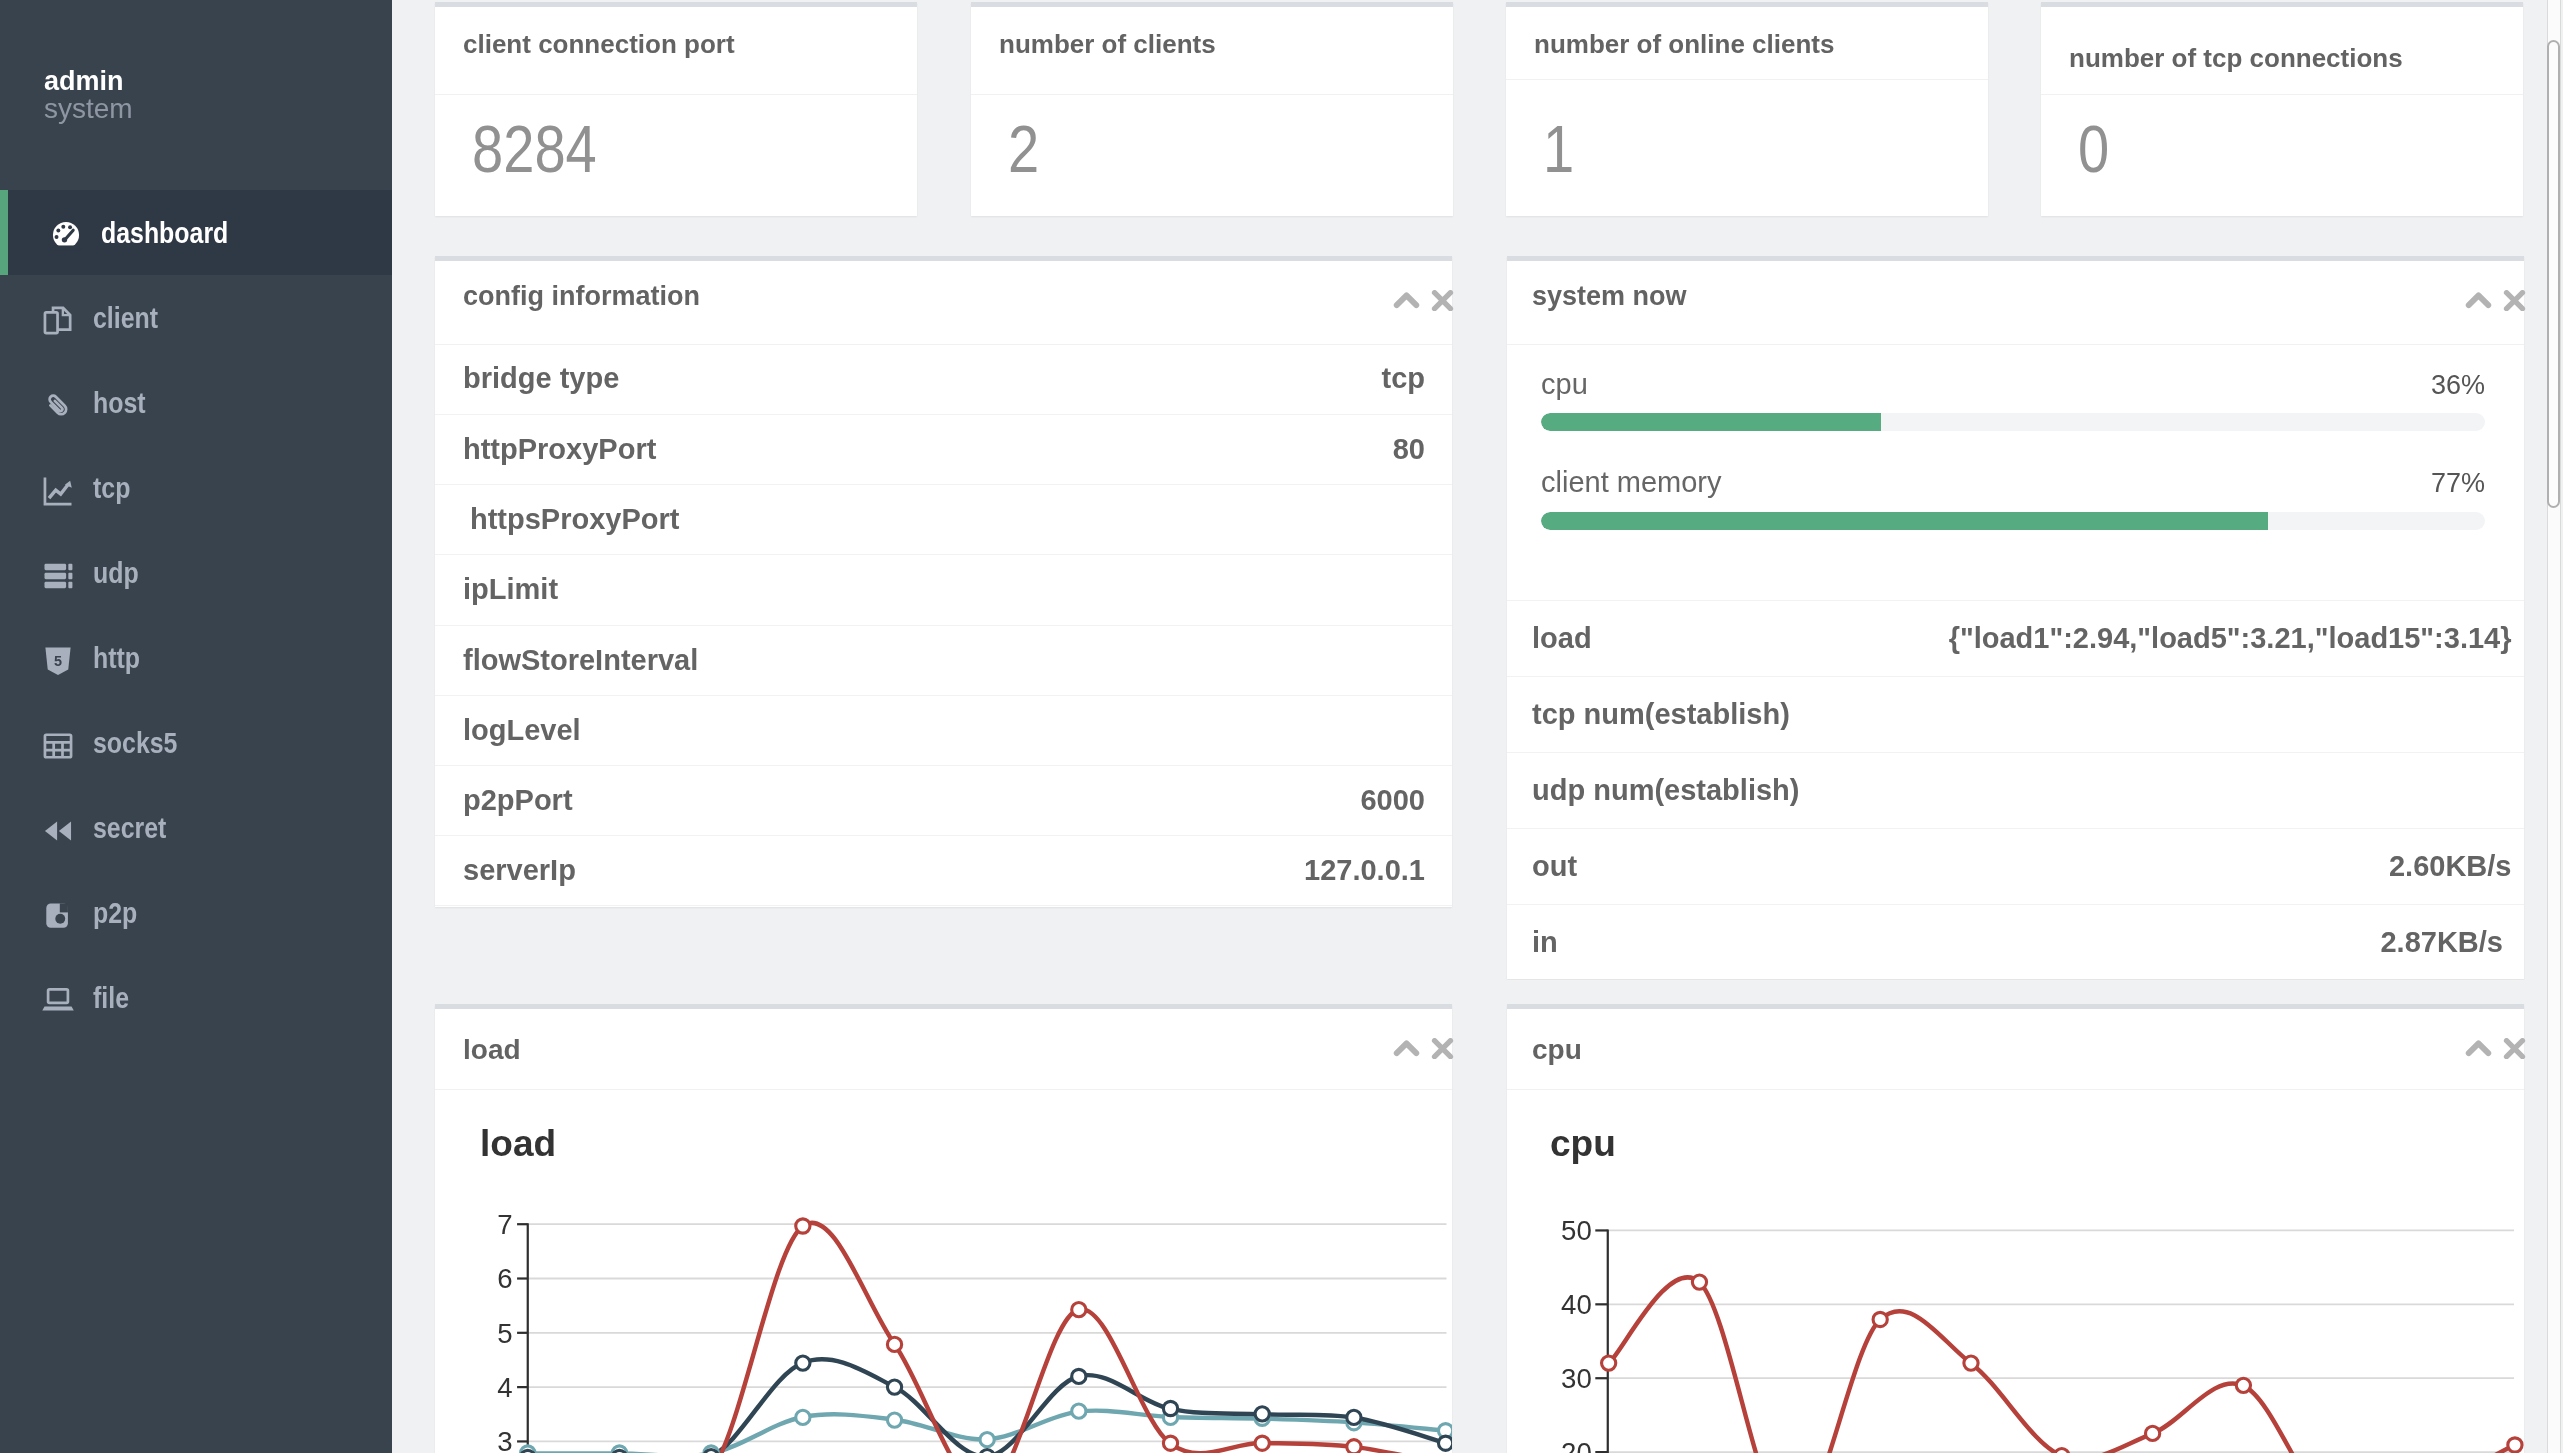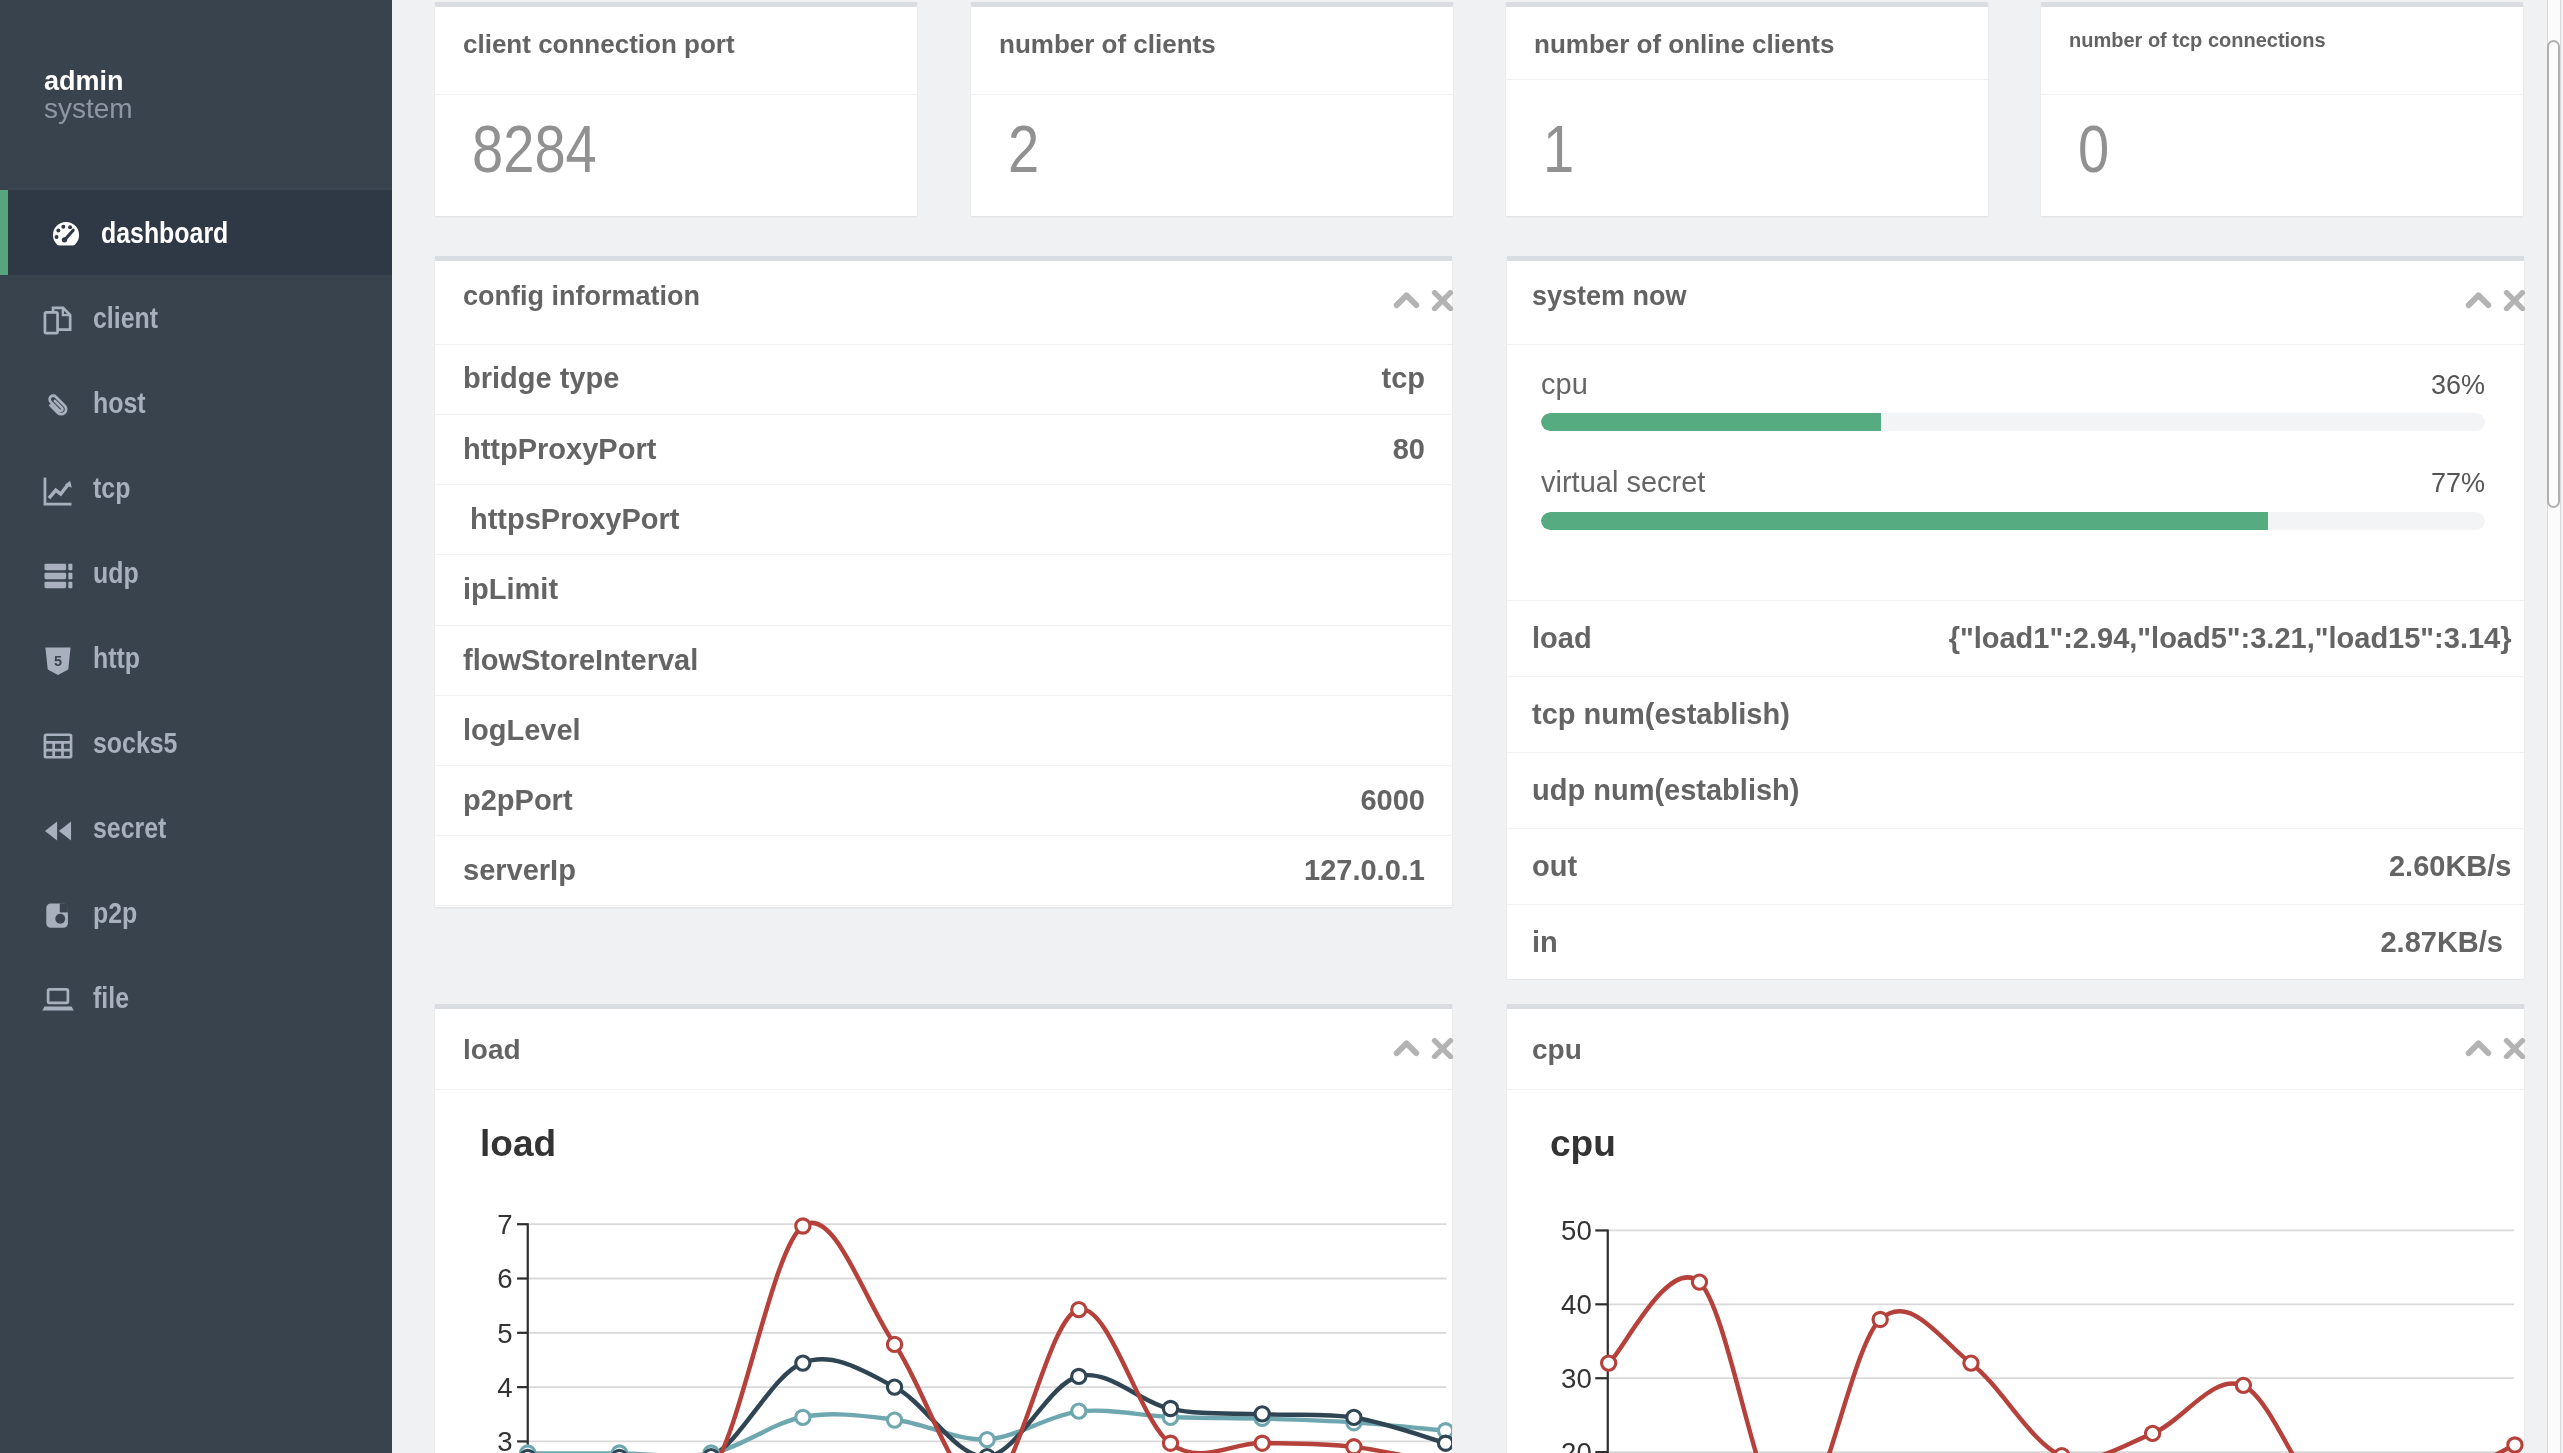--- a/index.html
+++ b/index.html
@@ -162,21 +162,21 @@
   <div class="num" style="position:absolute; left:37px; top:104px;">2</div>
 </div>
 <div class="box" style="left:1506px; top:1.8px; width:482px; height:214px;">
   <div class="bhead" style="height:73px;">
       <span class="t" style="position:absolute; left:28px; top:22px; font-size:26px;">number of online clients</span>
     </div>
   <div class="num" style="position:absolute; left:37px; top:104px;">1</div>
 </div>
 <div class="box" style="left:2041px; top:1.8px; width:482px; height:214px;">
   <div class="bhead" style="height:88px;">
-      <span class="t" style="position:absolute; left:28px; top:22px; font-size:20px;">number of tcp connections</span>
+      <span class="t" style="position:absolute; left:28px; top:36px; font-size:26px;">number of tcp connections</span>
     </div>
   <div class="num" style="position:absolute; left:37px; top:104px;">0</div>
 </div>
 
 <div class="box" style="left:435px; top:256px; width:1017px; height:651px;">
   <div class="bhead" style="height:84px;">
     <span class="t" style="position:absolute; left:28px; top:19.6px; font-size:27px;">config information</span>
     <span class="tools" style="right:59px;">
         <svg width="27" height="21.4" viewBox="0 0 30 24" style="position:absolute;top:29px;">
           <path d="M4 17 L15 6 L26 17" fill="none" stroke="#b3b3b3" stroke-width="6.5" stroke-linecap="round" stroke-linejoin="round"></path>
@@ -238,21 +238,21 @@
         <svg width="23" height="21.4" viewBox="0 0 26 24" style="position:absolute;top:29px;">
           <path d="M4 3 L22 21 M22 3 L4 21" stroke="#b3b3b3" stroke-width="6" stroke-linecap="round"></path>
         </svg>
       </span>
   </div>
   <div class="plab" style="left:34px; top:107px;">cpu</div>
   <div class="pval" style="right:39px; top:109px;">36%</div>
   <div class="pbar" style="left:34px; top:152px; width:944px;">
       <i style="width:340px;"></i>
     </div>
-  <div class="plab" style="left:34px; top:205px;">virtual secret</div>
+  <div class="plab" style="left:34px; top:205px;">client memory</div>
   <div class="pval" style="right:39px; top:207px;">77%</div>
   <div class="pbar" style="left:34px; top:251px; width:944px;">
       <i style="width:727px;"></i>
     </div>
   <table class="cfg" style="position:absolute; left:0; top:339px; width:1017px; border-top:1.8px solid #f2f2f2;">
     <tbody>
         <tr style="height:76px;">
           <td style="padding-left:25px;">load</td>
           <td class="v" style="padding-right:12.5px;">{"load1":2.94,"load5":3.21,"load15":3.14}</td>
         </tr>

